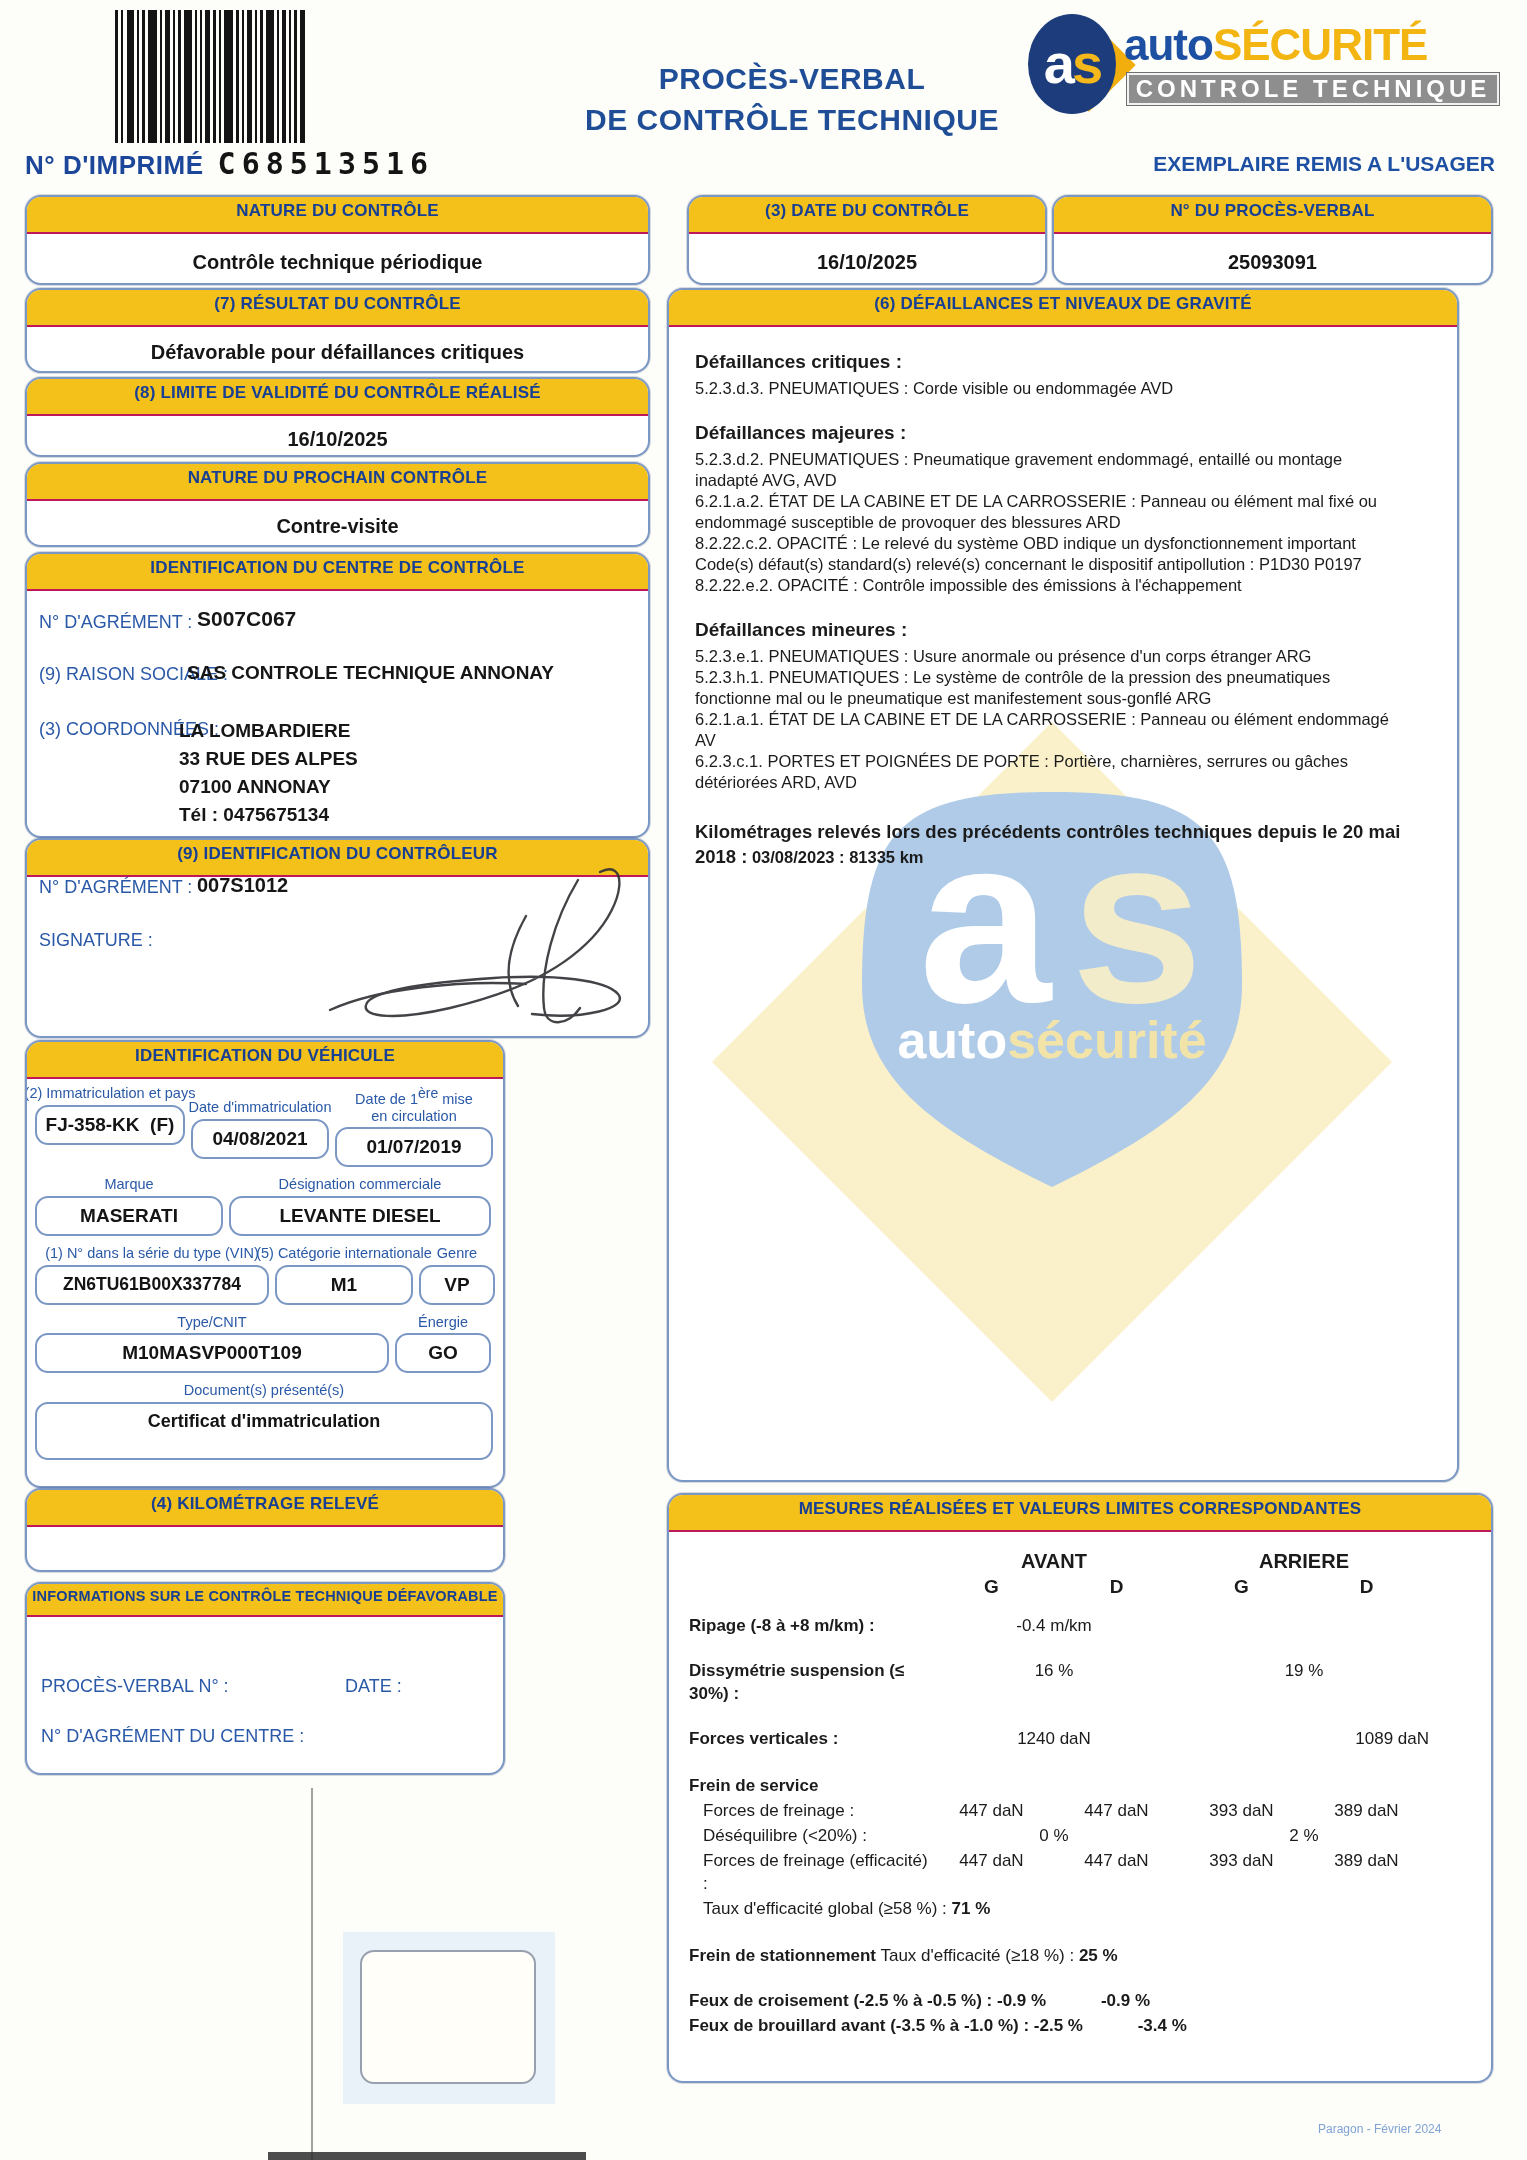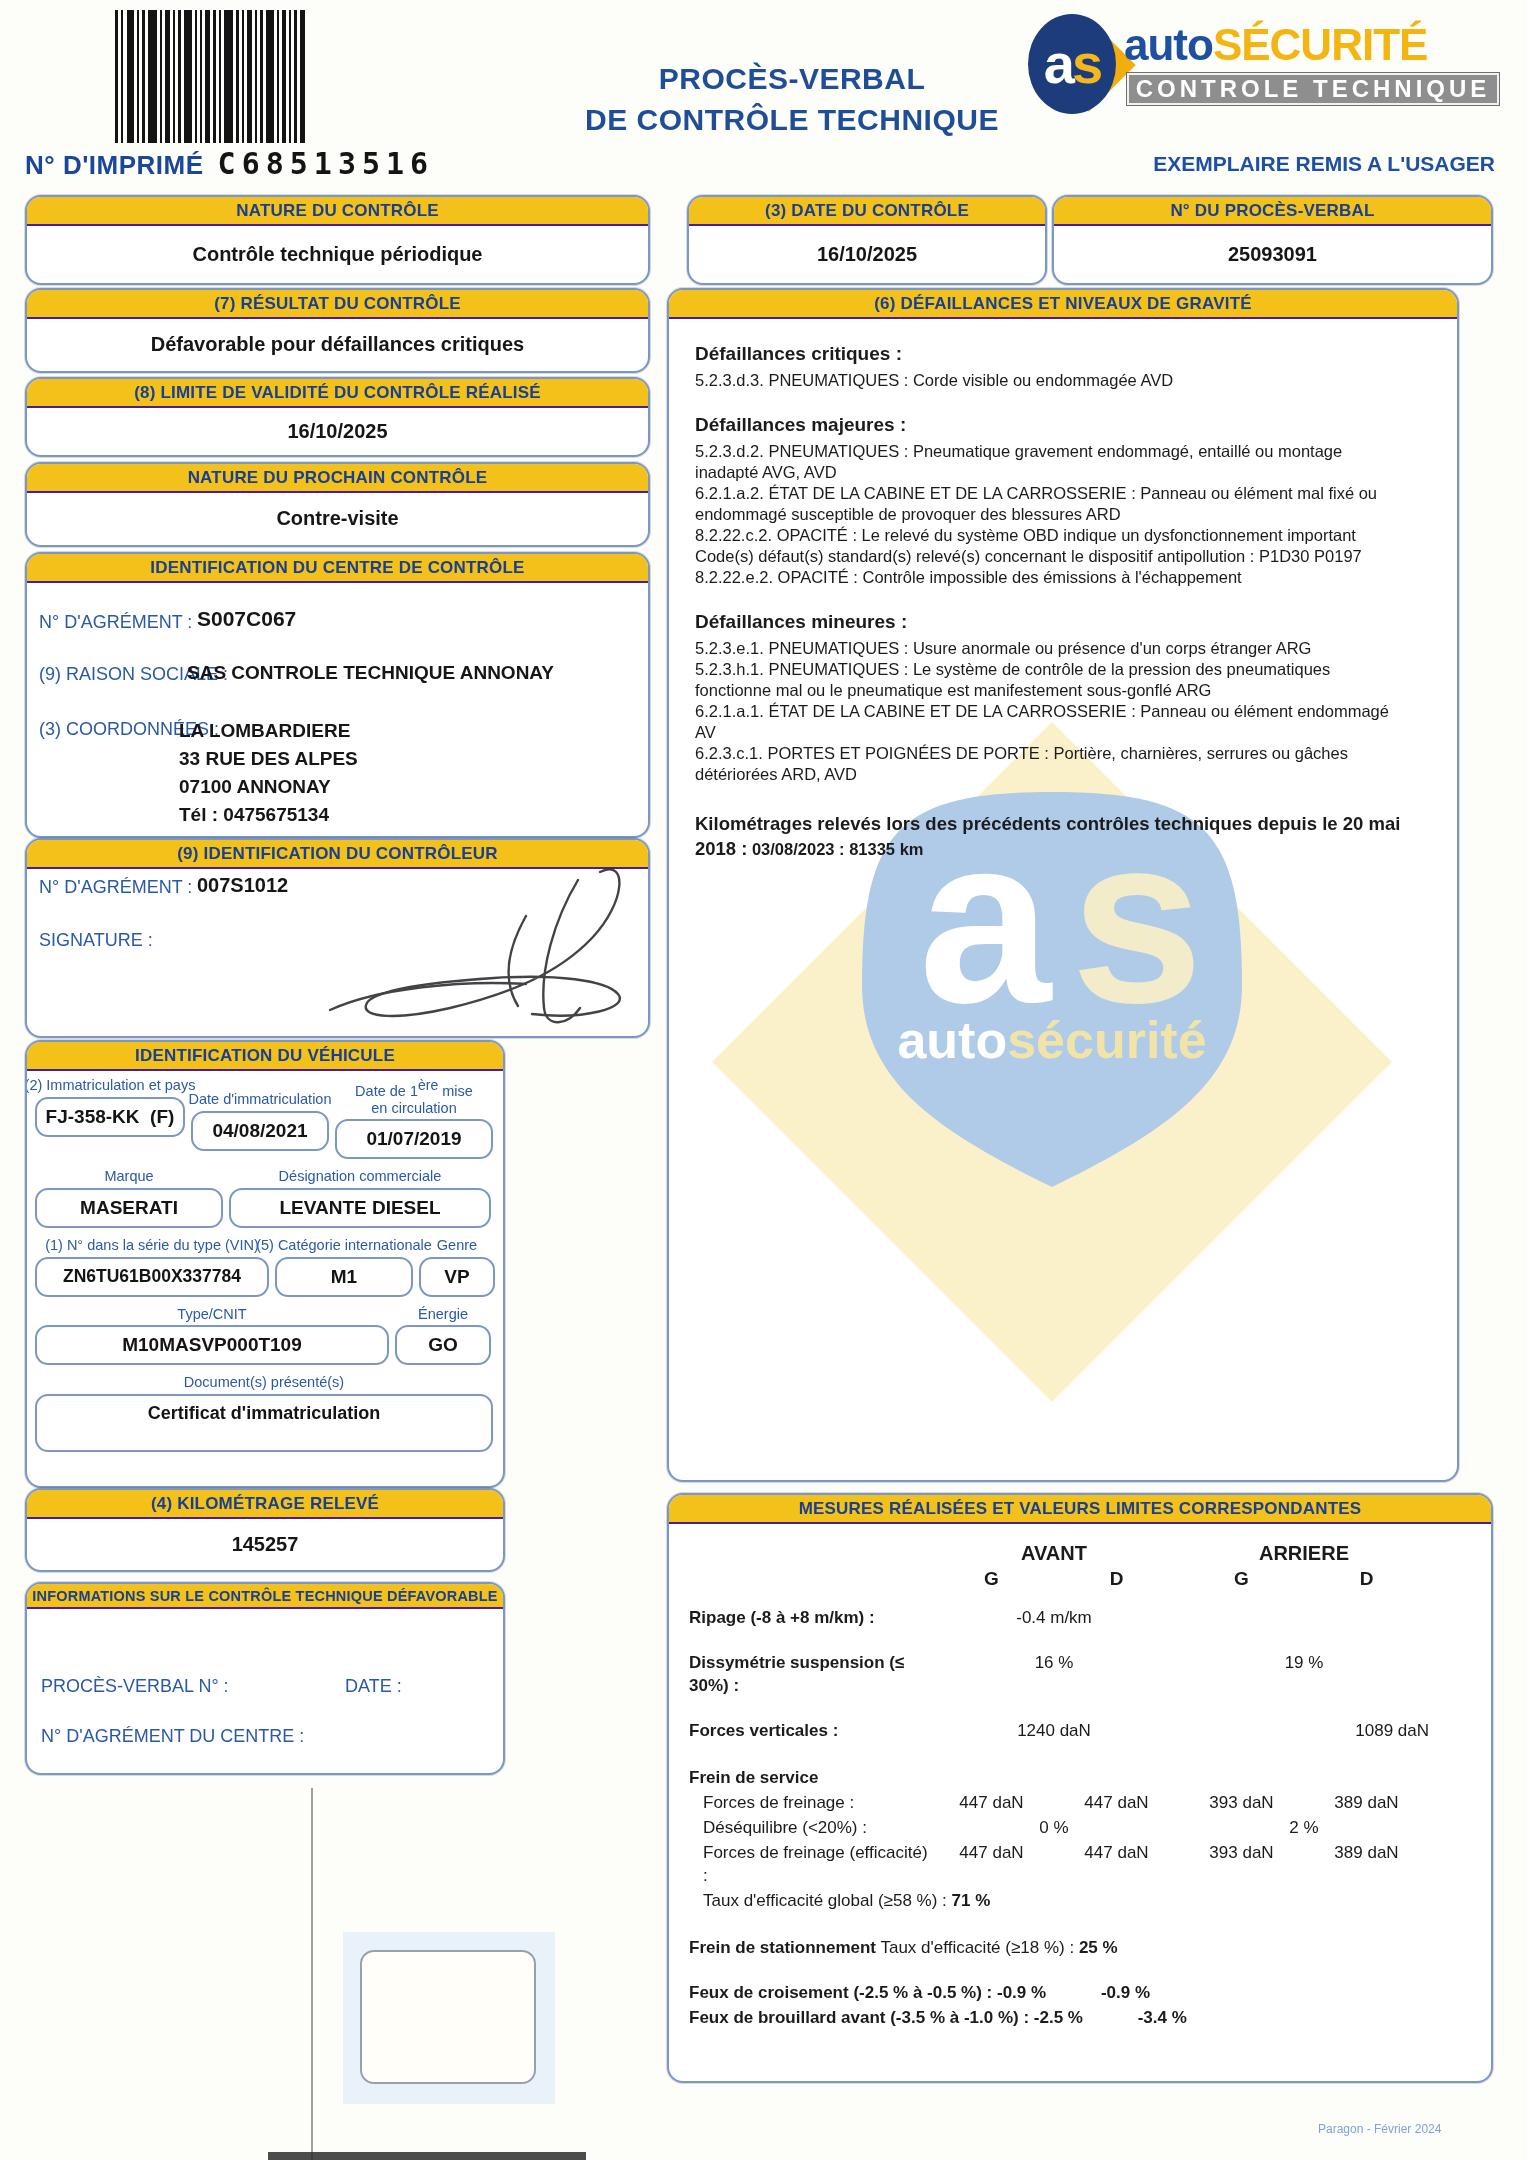--- a/index.html
+++ b/index.html
@@ -27,21 +27,21 @@
   .logo .name .auto{color:#1d4fa3;}
   .logo .name .securite{color:#f3b511;}
   .logo .bar{position:absolute;left:110px;top:66px;width:372px;height:32px;background:#8e8e8e;border:1px solid #6f6f6f;
     box-shadow:inset 0 0 0 2px #f2f2f2;display:flex;align-items:center;justify-content:center;
     color:#ffffff;font-weight:800;font-size:24px;letter-spacing:4px;}
   .copy-notice{position:absolute;right:32px;top:152px;font-size:21px;font-weight:800;color:#1d4fa3;}
   
   .sec{position:absolute;background:#ffffff;border:2px solid #7b97c4;border-radius:16px;overflow:hidden;
     box-sizing:border-box;box-shadow:0 0 0 1px rgba(40,60,110,.18);}
   .band{background:#f3c11a;color:#173f94;font-weight:800;text-align:center;font-size:17px;
-    padding:4px 4px 3px;border-bottom:2px solid #4c1d95;letter-spacing:.2px;white-space:nowrap;}
+    padding:4px 4px 11px;border-bottom:2px solid #be185d;letter-spacing:.2px;white-space:nowrap;}
   .band.small{font-size:14.5px;}
   .sec-value{display:flex;align-items:center;justify-content:center;font-size:20px;font-weight:600;color:#161616;}
   .blue-label{color:#2a59a8;font-size:18px;white-space:nowrap;}
   .black-val{color:#161616;font-weight:600;}
   
   .abs{position:absolute;}
   .addr-line{font-size:19px;font-weight:600;line-height:28px;color:#161616;}
   
   .veh-body{padding:6px 8px 0;}
   .vrow{display:flex;gap:6px;margin-bottom:9px;}
@@ -257,21 +257,20 @@
         <div class="vcell" style="width:458px;">
           <div class="vlabel">Document(s) présenté(s)</div>
           <div class="pill tall" style="font-size:18px;font-weight:600;">Certificat d'immatriculation</div>
         </div>
       </div>
     </div>
   </div>
 
   <div class="sec" style="left:25px;top:1488px;width:480px;height:84px;">
     <div class="band">(4) KILOMÉTRAGE RELEVÉ</div>
-    <div class="sec-value" style="height:50px;font-weight:700;">145257</div>
   </div>
 
   <div class="sec" style="left:25px;top:1582px;width:480px;height:193px;">
     <div class="band small">INFORMATIONS SUR LE CONTRÔLE TECHNIQUE DÉFAVORABLE</div>
     <div class="abs blue-label" style="left:14px;top:92px;">PROCÈS-VERBAL N° :</div>
     <div class="abs blue-label" style="left:318px;top:92px;">DATE :</div>
     <div class="abs blue-label" style="left:14px;top:142px;">N° D'AGRÉMENT DU CENTRE :</div>
   </div>
 
   <div class="sec" style="left:667px;top:288px;width:792px;height:1194px;">

